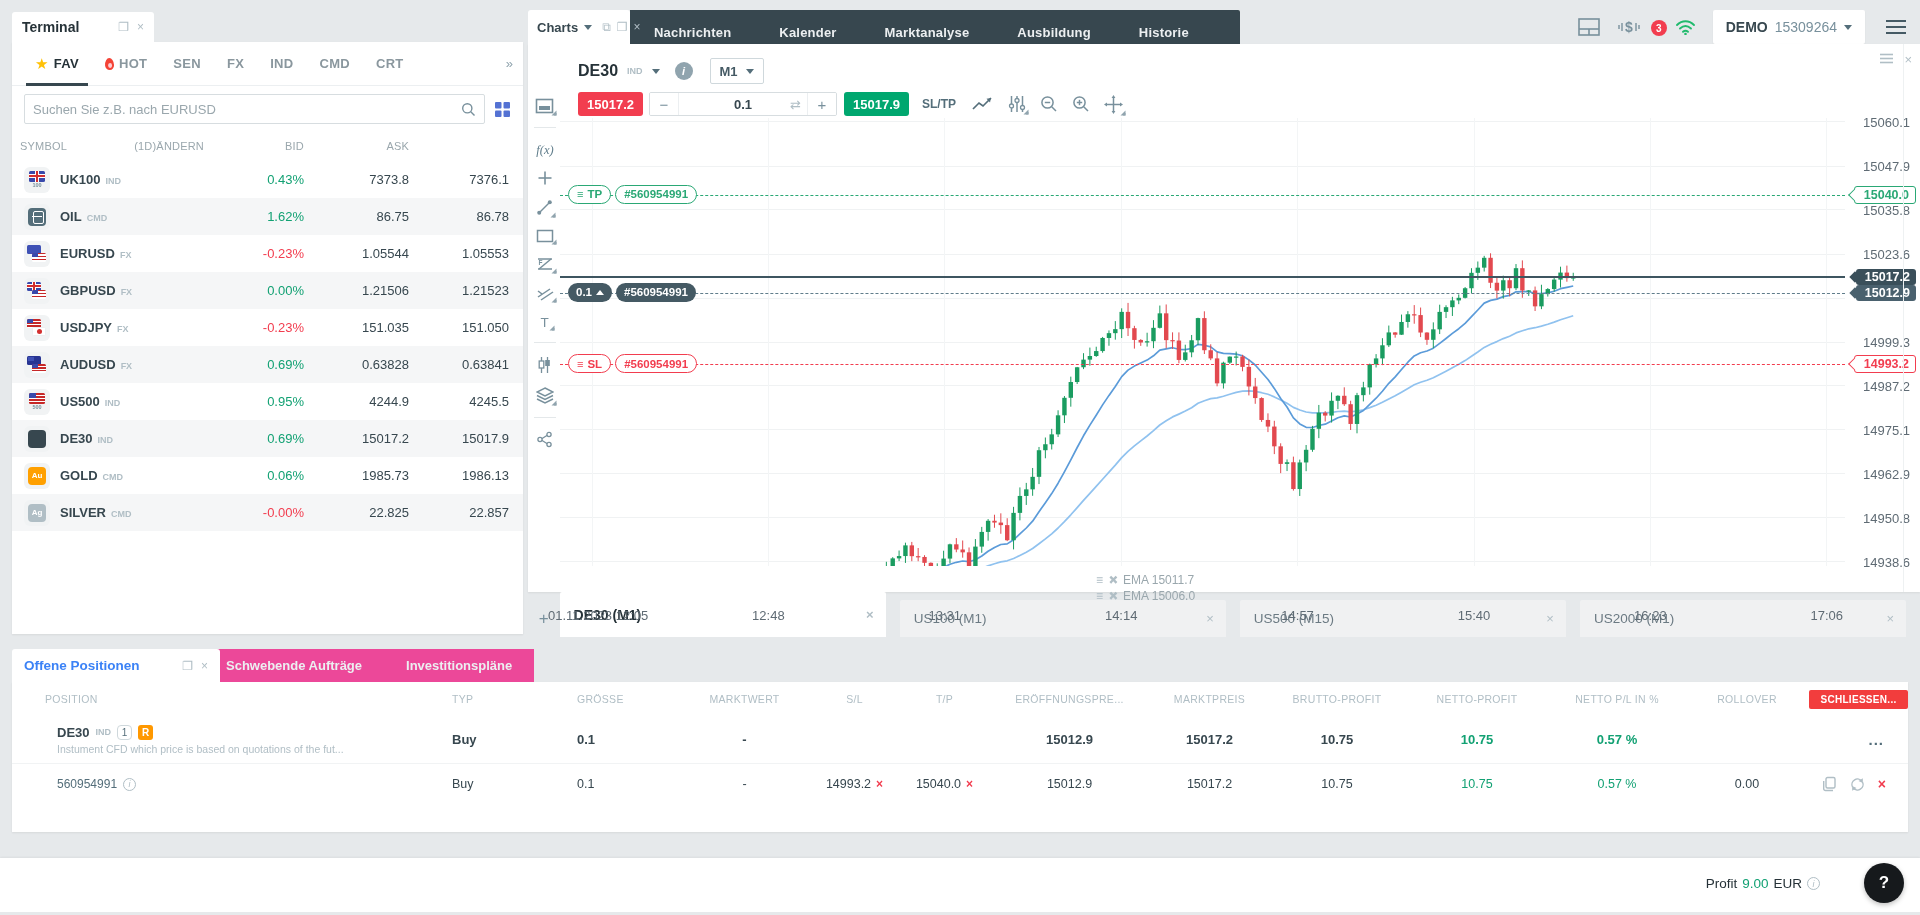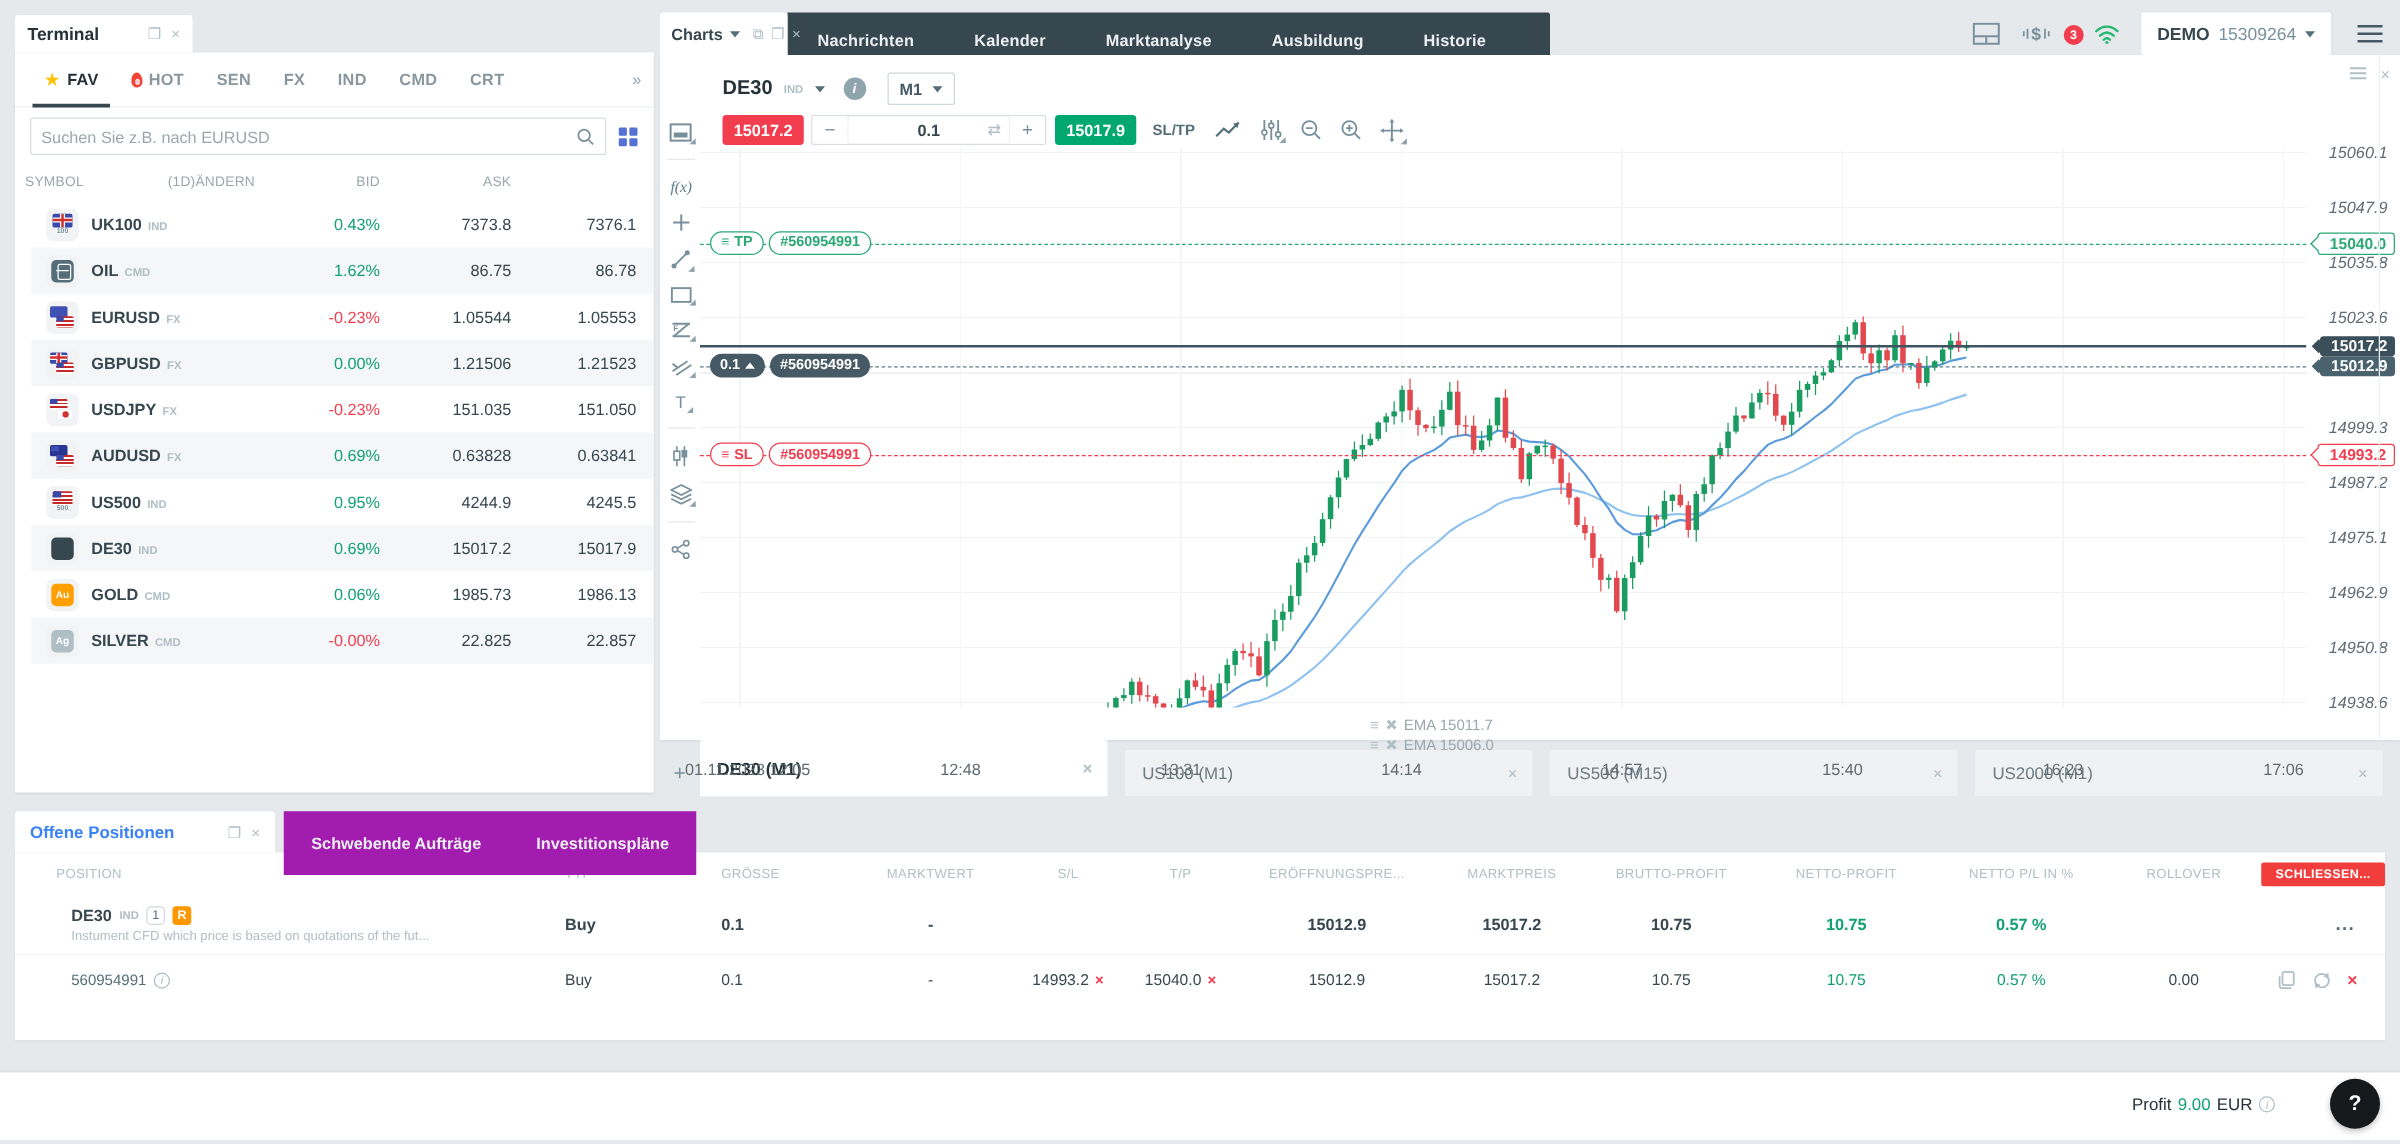--- a/index.html
+++ b/index.html
@@ -19,21 +19,21 @@
   .star { color:#ffc107; font-size:15px; }
   .flame { width:9px; height:12px; background:#f44336; border-radius:50% 50% 50% 50%/60% 60% 40% 40%; transform:rotate(-3deg); position:relative;}
   .flame::after { content:""; position:absolute; left:2.5px; top:5px; width:4px; height:5px; border-radius:50%; background:#ffcdd2;}
   #term-more { margin-left:auto; color:#90a4ae; font-size:13px; cursor:pointer;}
   #search-row { display:flex; align-items:center; gap:9px; padding:8px 12px 8px 12px; height:46px;}
   #search-box { flex:1; display:flex; align-items:center; border:1px solid #d7dde0; border-radius:2px; height:30px; padding:0 8px; }
   #search-box input { border:none; outline:none; flex:1; font-size:13px; color:#546e7a; font-family:inherit;}
   #search-box input::placeholder { color:#9aa7ad; }
   #watch-head { display:grid; grid-template-columns:48px 1fr 100px 105px 100px 14px; font-size:11px; color:#9aa7ad; padding:8px 0 9px 0; letter-spacing:.2px;}
   #watch-head span { text-align:right; } #watch-head span:first-child{ text-align:left; padding-left:8px;}
-  .wrow { display:grid; grid-template-columns:48px 1fr 100px 105px 100px 14px; align-items:center; height:37px; font-size:13px; cursor:pointer;margin-left:13px;}
+  .wrow { display:grid; grid-template-columns:48px 1fr 100px 105px 100px 14px; align-items:center; height:37px; font-size:13px; cursor:pointer;}
   .wrow:nth-child(even){ background:#f5f6f7; }
   .wrow .sym { font-weight:bold; color:#37474f; display:flex; align-items:baseline; gap:5px;}
   .wrow .sfx { font-size:9px; font-weight:bold; color:#b0bec5; }
   .wrow .num { text-align:right; color:#37474f; }
   .up { color:#12a173 !important; } .down { color:#f23d4f !important; }
   .instr-icon { width:26px; height:26px; border-radius:6px; background:#f1f3f4; margin-left:12px; position:relative; display:flex; align-items:center; justify-content:center; flex-direction:column;}
   .mf { width:16px; height:11px; border-radius:1.5px; position:relative; overflow:hidden;}
   .mf.small { width:14px; height:9px; position:absolute; }
   .mf-eu { background:#3f51b5; }
   .mf-us { background:repeating-linear-gradient(180deg,#c62828 0 1.5px,#fff 1.5px 3px); }
@@ -95,21 +95,21 @@
 
   
   #chart-canvas { position:absolute; left:560px; top:118px; width:1285px; height:448px; }
   #chart-svg { position:absolute; left:0; top:0; }
   .lvl { position:absolute; left:0; width:1285px; z-index:2; }
   .lvl.tp { border-top:1px dashed #2aa875; }
   .lvl.cur { border-top:2px solid #3e5560; }
   .lvl.open { border-top:1px dashed #607d8b; }
   .lvl.sl { border-top:1px dashed #f23d4f; }
   #y-axis { position:absolute; left:1845px; top:44px; width:75px; height:548px; z-index:3;}
-  .ytick { position:absolute; right:10px; transform:translateY(-50%); font-size:13px; color:#5f6b74;font-style:italic; }
+  .ytick { position:absolute; right:10px; transform:translateY(-50%); font-size:13px; color:#5f6b74; }
   .ytag { position:absolute; right:4px; transform:translateY(-50%); font-size:12.5px; font-weight:bold; border-radius:3px; padding:1px 6px 1px 9px; z-index:4;}
   .ytag::before { content:""; position:absolute; left:-5px; top:50%; transform:translateY(-50%) rotate(45deg); width:8px; height:8px; }
   .ytag.green { background:#fff; border:1px solid #2aa875; color:#2aa875;}
   .ytag.green::before { background:#fff; border-left:1px solid #2aa875; border-bottom:1px solid #2aa875;}
   .ytag.red { background:#fff; border:1px solid #f23d4f; color:#f23d4f;}
   .ytag.red::before { background:#fff; border-left:1px solid #f23d4f; border-bottom:1px solid #f23d4f;}
   .ytag.dark1 { background:#3a4f5a; color:#fff; } .ytag.dark1::before { background:#3a4f5a; }
   .ytag.dark2 { background:#4a616e; color:#fff; } .ytag.dark2::before { background:#4a616e; }
   #x-axis { position:absolute; left:528px; top:608px; width:1320px; height:22px; z-index:3; }
   .xtick { position:absolute; transform:translateX(-50%); font-size:13px; color:#5f6b74; white-space:nowrap;}
@@ -130,21 +130,21 @@
   
   #chart-tabs { position:absolute; left:528px; top:592px; width:1392px; height:45px; display:flex; align-items:flex-end; }
   #add-chart { width:32px; height:37px; display:flex; align-items:center; justify-content:center; color:#78909c; font-size:17px; cursor:pointer; }
   .ctab { width:330px; margin-right:14px; background:#f0f1f2; height:37px; display:flex; align-items:center; justify-content:space-between; padding:0 12px 0 14px; font-size:13.5px; color:#6b7a83; cursor:pointer; border-radius:2px 2px 0 0;}
   .ctab.active { background:#fff; height:45px; font-weight:bold; color:#263238; font-size:14px;}
   .ctab .cx { color:#b0bec5; font-size:13px; }
 
   
   #pos-tab { position:absolute; left:12px; top:649px; width:208px; height:33px; background:#fff; border-radius:3px 3px 0 0; display:flex; align-items:center; gap:8px; padding:0 12px; z-index:3;}
   #pos-tab .p-title { font-weight:bold; font-size:13.5px; color:#3b82f6;}
-  #pos-darkbar { position:absolute; left:227px; top:649px; height:51px; background:#a21caf; display:flex; z-index:2;}
+  #pos-darkbar { position:absolute; left:204px; top:649px; height:33px; background:#ec4899; display:flex; z-index:2;}
   .pos-nav { color:#eceff1; font-size:13px; font-weight:bold; display:flex; align-items:center; padding:0 22px; cursor:pointer;}
   #pos-body { position:absolute; left:12px; top:682px; width:1896px; height:150px; background:#fff; box-shadow:0 1px 2px rgba(0,0,0,.07);}
   .pgrid { display:grid; grid-template-columns:440px 115px 115px 125px 95px 85px 165px 115px 140px 140px 140px 120px 101px; align-items:center;}
   #pos-head { height:34px; font-size:10.5px; color:#b0bec5; letter-spacing:.3px; }
   #pos-head span { text-align:center; white-space:nowrap; overflow:hidden;}
   #pos-head span:first-child { text-align:left; padding-left:33px;}
   #pos-head span.lft { text-align:left; }
   #close-all { background:#f23d3d; color:#fff; font-size:10px; font-weight:bold; letter-spacing:.3px; border:none; border-radius:2px; padding:4px 8px; cursor:pointer; margin-left:2px; font-family:inherit;}
   .prow { font-size:12.5px; color:#37474f;}
   .prow .c { text-align:center; } .prow .lft { text-align:left; }

